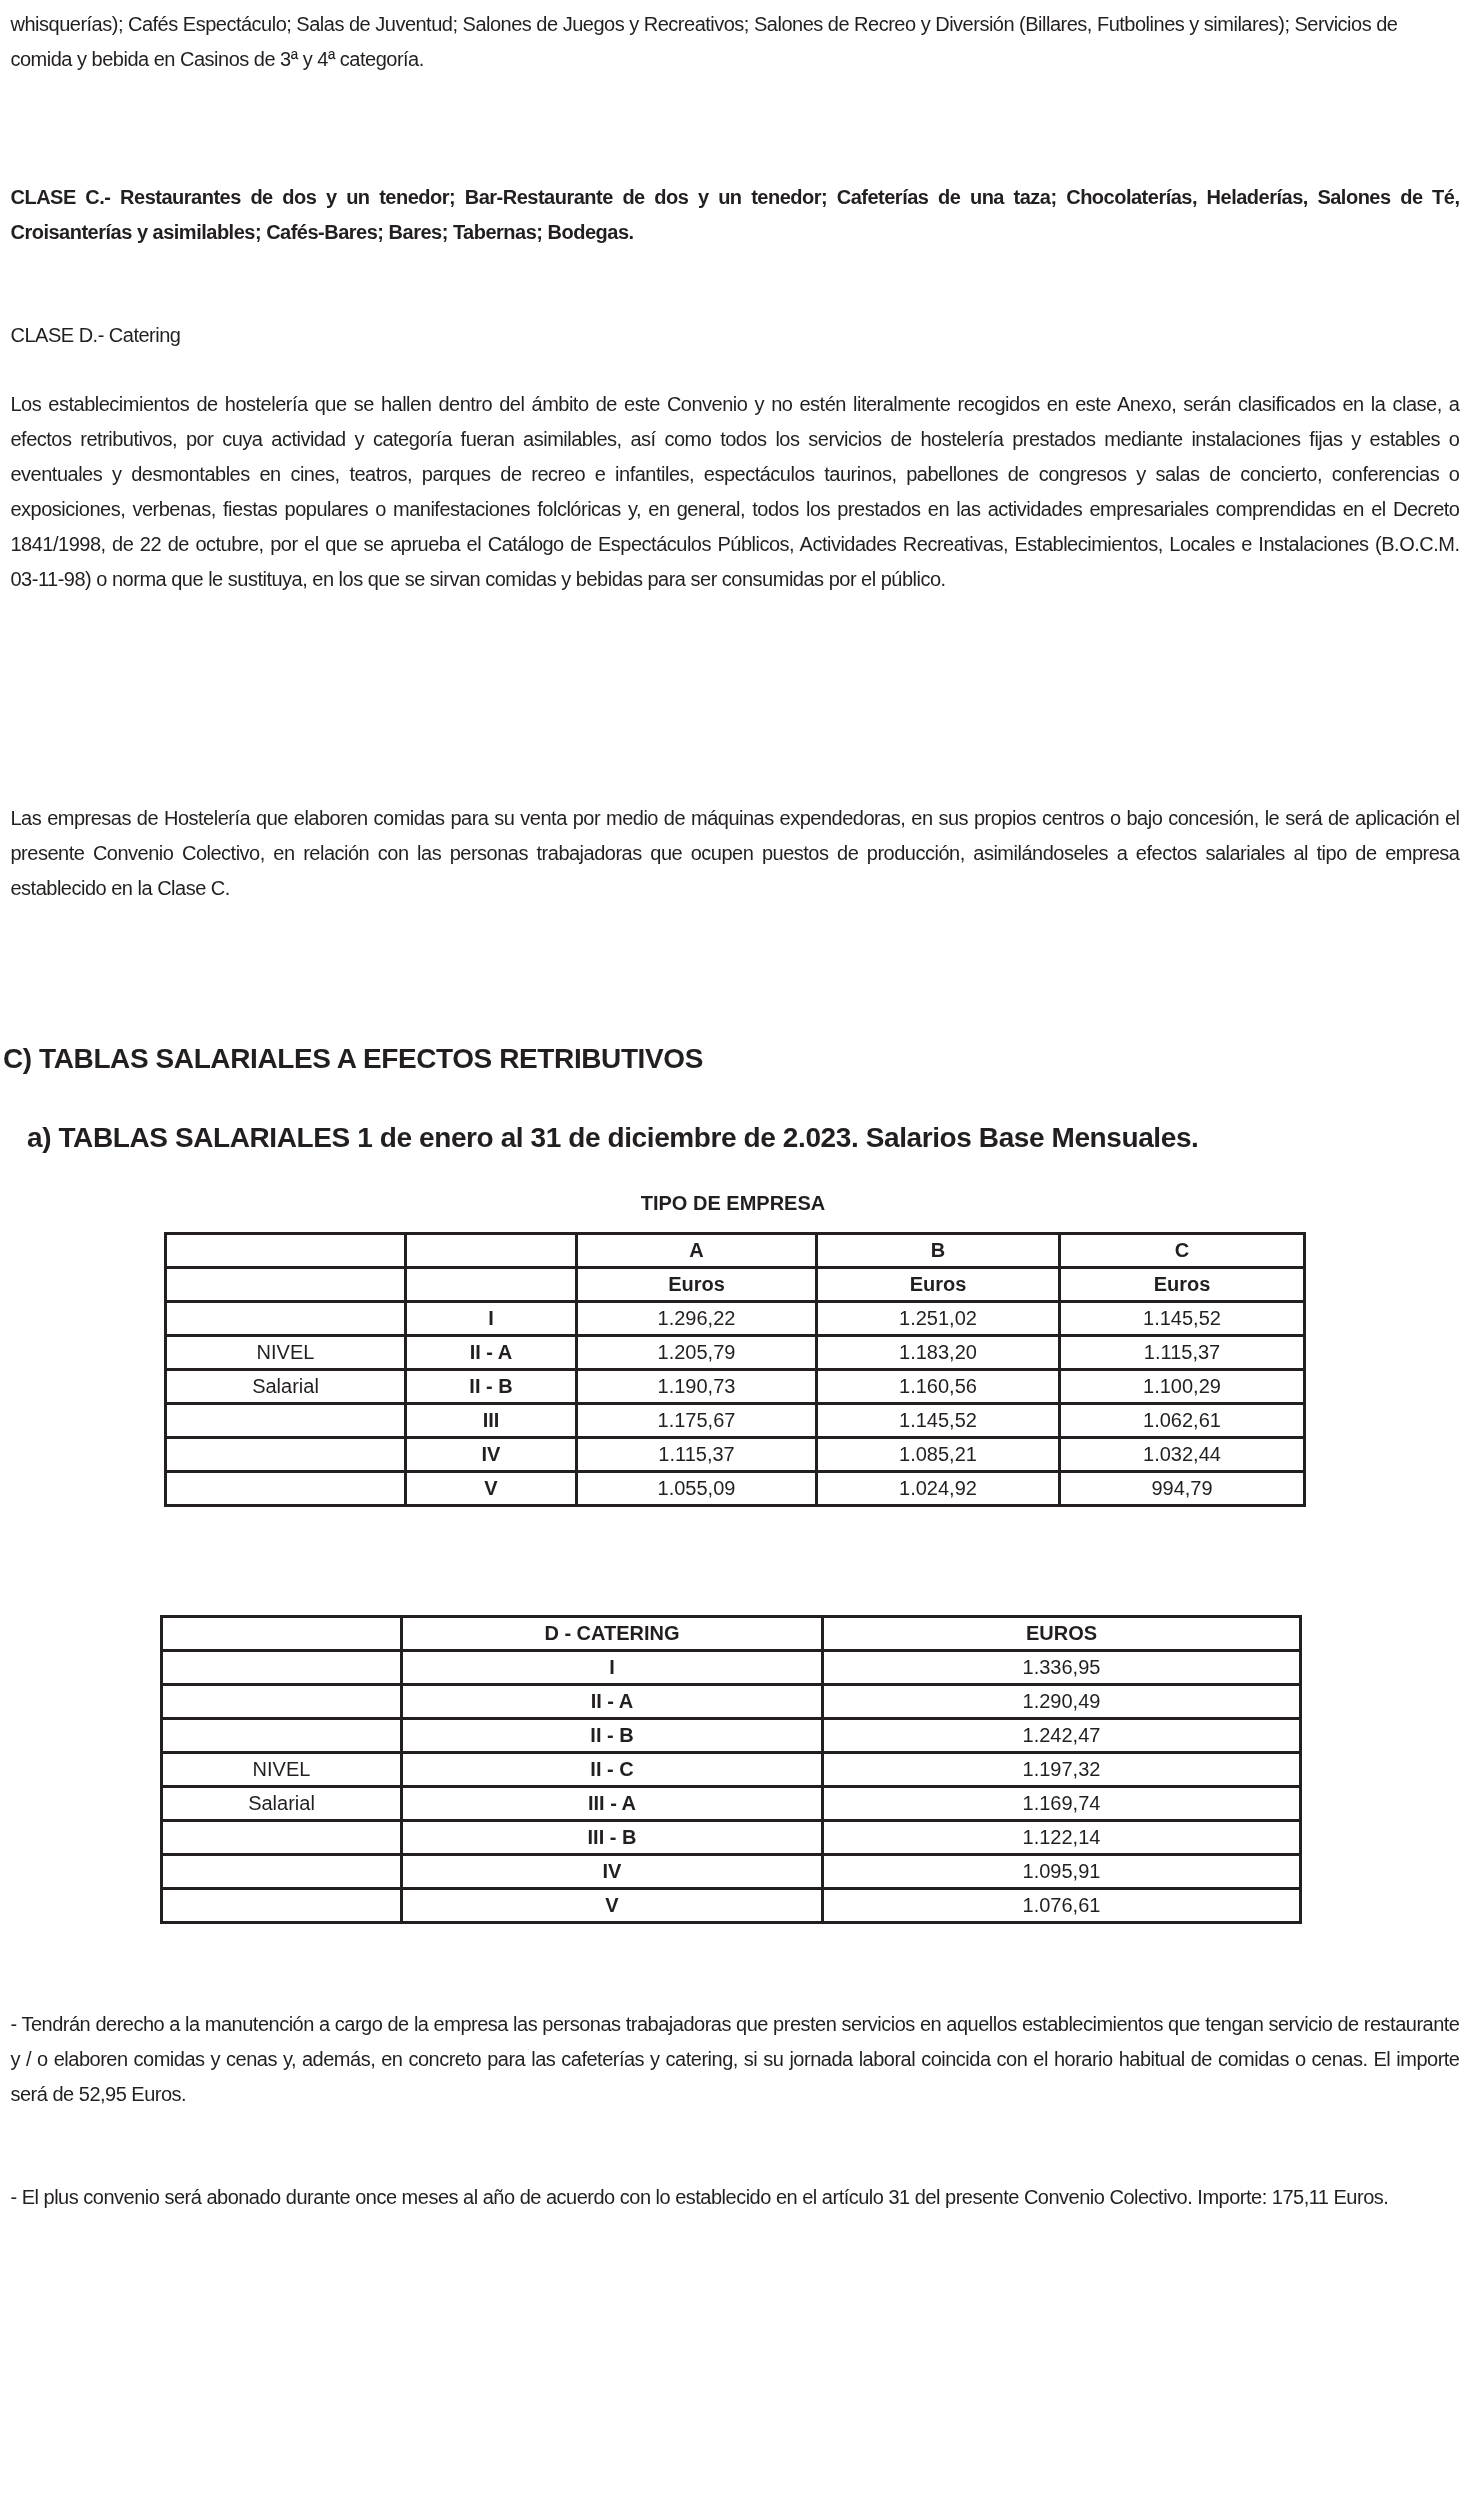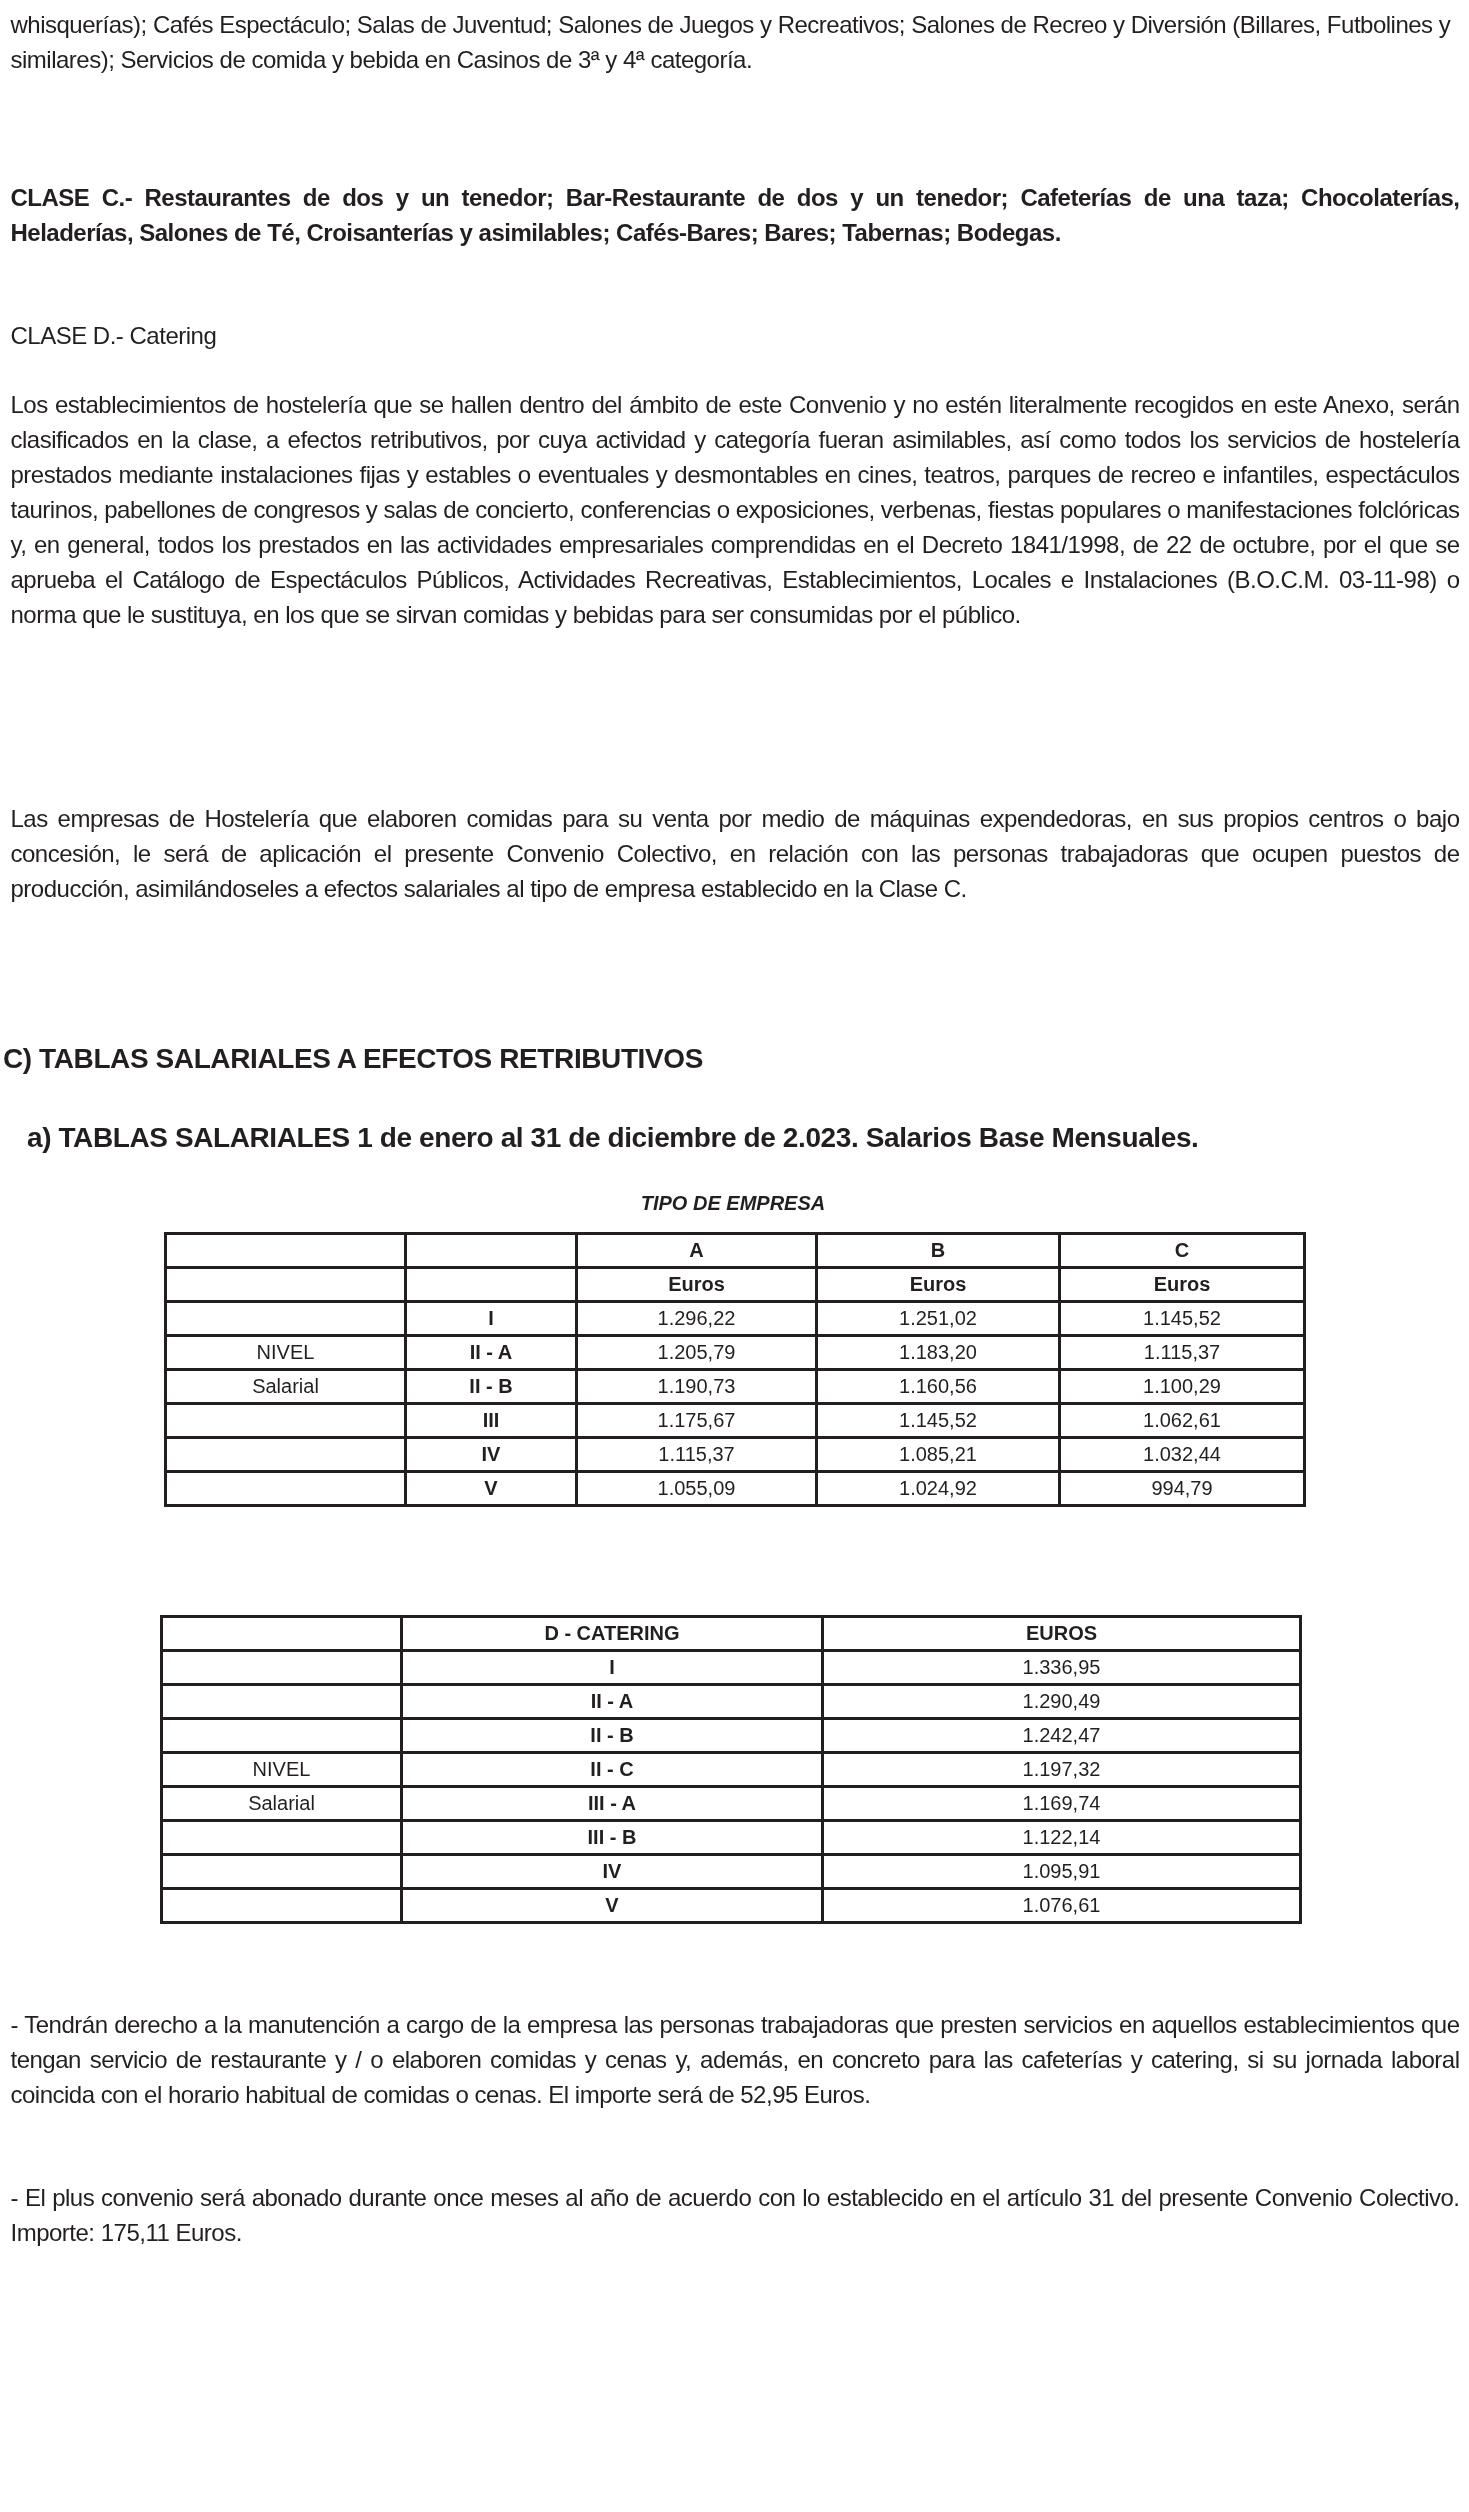--- a/index.html
+++ b/index.html
@@ -2,32 +2,32 @@
 <html style="font-size:14px"><head>
 <meta charset="utf-8">
 <style>
   html, body { margin: 0; padding: 0; background: #ffffff; }
   body {
     width: 1470px; height: 2512px; position: relative; overflow: hidden;
     font-family: "Liberation Sans", sans-serif; color: #231f20;
   }
   .p {
     position: absolute; left: 10.5px; width: 1449px;
-    font-size: 24px; line-height: 35px; text-align: justify;
+    font-size: 20px; line-height: 35px; text-align: justify;
     letter-spacing: -0.5px; word-spacing: 0px;
     transform: scaleX(1); transform-origin: left top;
   }
   .p.last-left { text-align: left; }
   .h {
     position: absolute; left: 3px; font-weight: bold; font-size: 28px;
     line-height: 35px; letter-spacing: -0.4px; white-space: nowrap;
   }
   .caption {
     position: absolute; left: 164px; width: 1138px; top: 1190px;
-    text-align: center; font-weight: bold; font-size: 20px; line-height: 26px; font-style: italic;
+    text-align: center; font-weight: bold; font-size: 20px; line-height: 26px;
   }
   table {
     position: absolute; border-collapse: collapse; table-layout: fixed;
     font-size: 20px;
   }
   td {
     border: 3.5px solid #231f20; height: 31px; padding: 0; text-align: center;
     vertical-align: middle; line-height: 21px;
   }
   td.b { font-weight: bold; }

